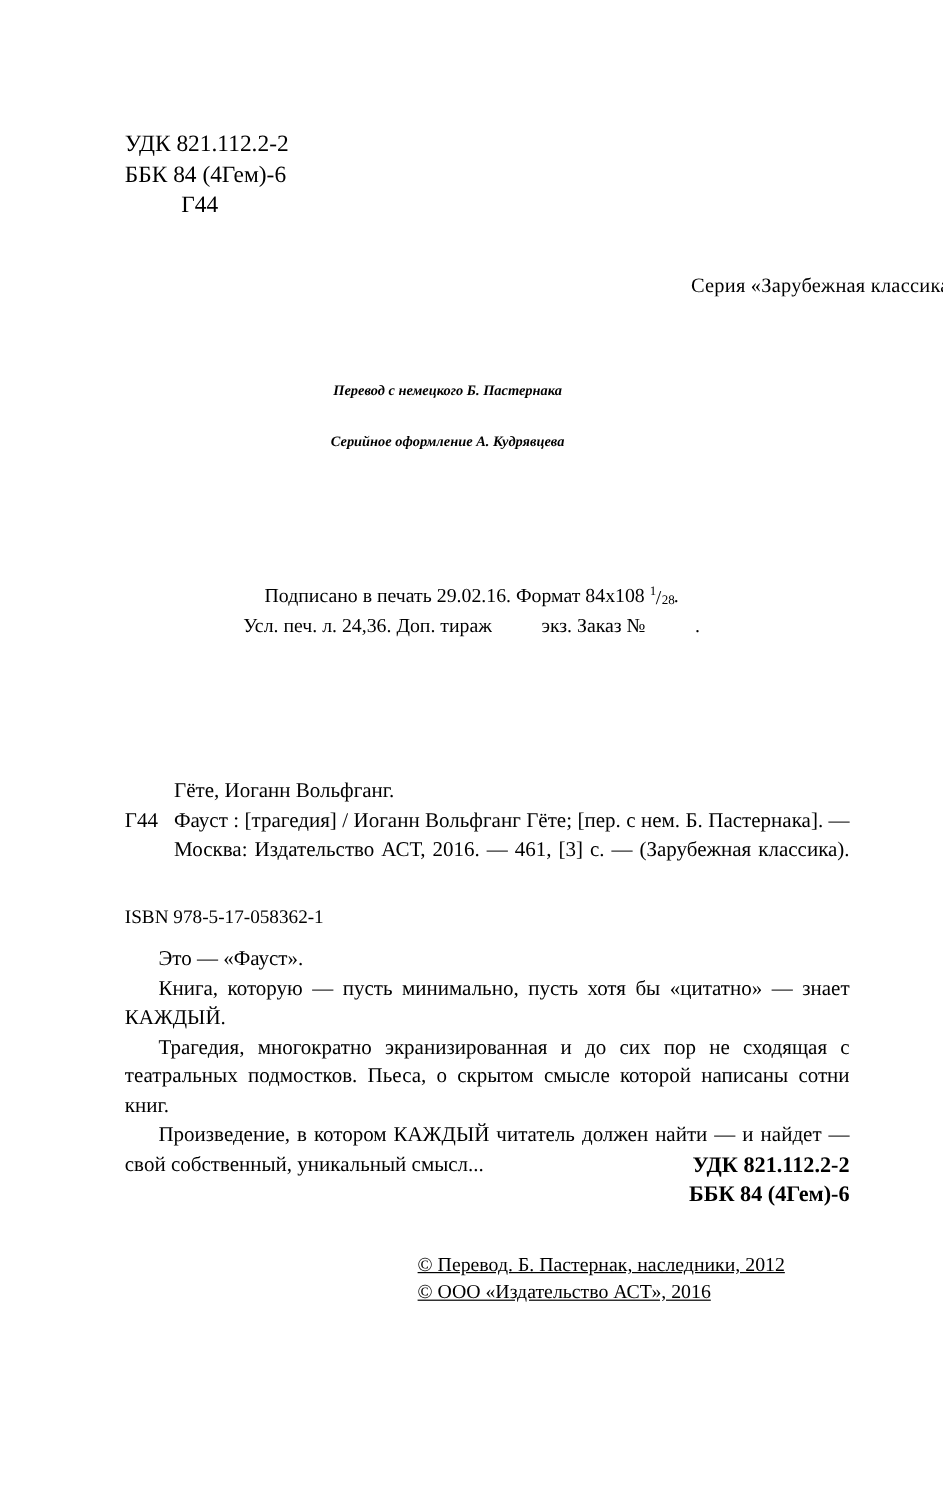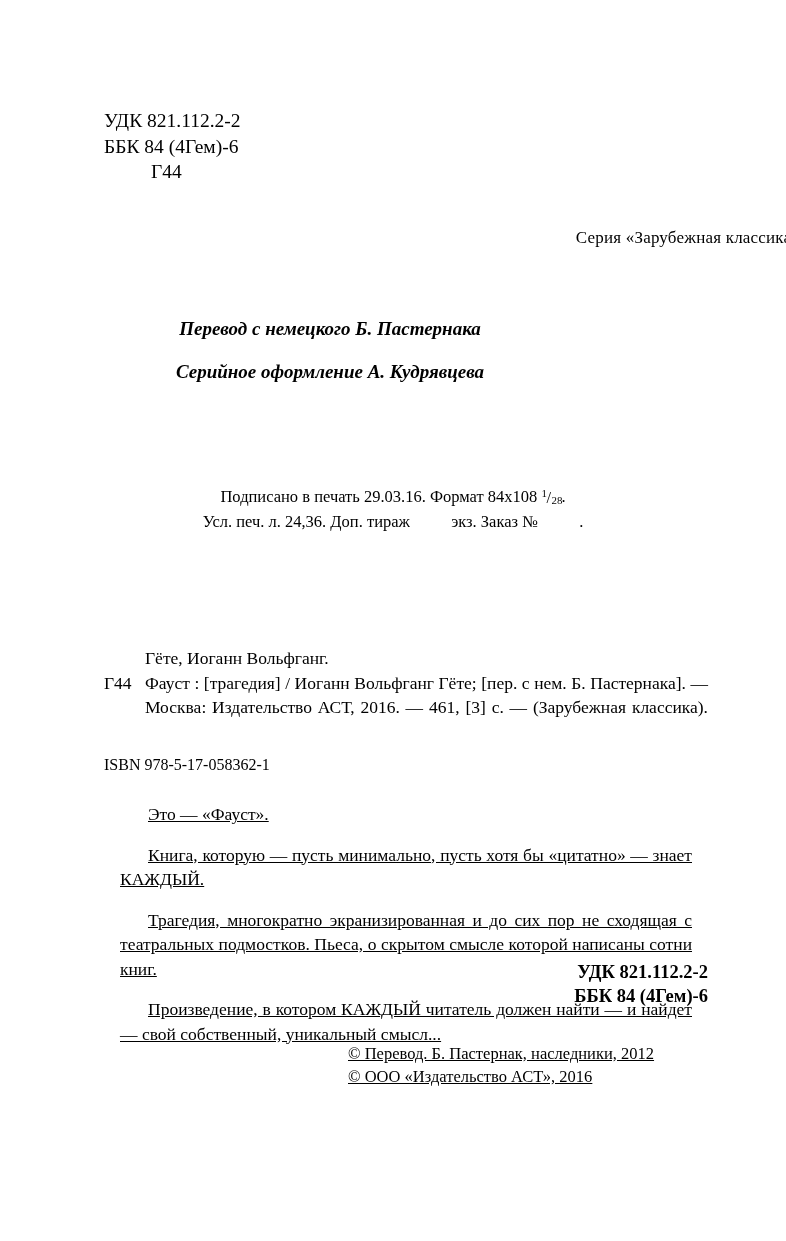--- a/index.html
+++ b/index.html
@@ -55,21 +55,22 @@
   }
 
   
   .credit {
     position: absolute;
     left: 0;
     width: 660px;
     text-align: center;
     font-weight: bold;
     font-style: italic;
-    font-size: 19px;
+    font-size: 12px;
+    padding-left: 43px;
   }
   .credit-translation { top: 318px; }
   .credit-design      { top: 361px; }
   .credit-computer    { top: 417px; }
 
   
   .imprint {
     position: absolute;
     left: 0;
     top: 484px;
@@ -151,23 +152,22 @@
   .annotation {
     position: absolute;
     left: 104px;
     top: 786px;
     width: 604px;
     font-size: 17.5px;
     line-height: 24.5px;
     text-align: justify;
   }
   .annotation p {
-    margin: 16px;
+    margin: 0;
     text-indent: 28px;
-    text-decoration: underline;
   }
 
   
   .class-bottom {
     position: absolute;
     left: 0;
     top: 960px;
     width: 708px;
     text-align: right;
     font-weight: bold;
@@ -197,21 +197,21 @@
     <span class="bbk">ББК 84 (4Гем)-6</span>
     <span class="code">Г44</span>
   </div>
 
   <div class="series-line">Серия «Зарубежная классика»</div>
 
   <div class="credit credit-translation">Перевод с немецкого Б. Пастернака</div>
   <div class="credit credit-design">Серийное оформление А. Кудрявцева</div>
 
   <div class="imprint">
-    <span class="ln"><span>Подписано в печать 29.03.16. Формат 84х108 </span><span class="frac"><span class="num">1</span><span class="sl">/</span><span class="den">28</span></span><span>.</span></span>
+    <span class="ln"><span>Подписано в печать 29.02.16. Формат 84х108 </span><span class="frac"><span class="num">1</span><span class="sl">/</span><span class="den">28</span></span><span>.</span></span>
     <span class="ln">Усл. печ. л. 24,36. Доп. тираж          экз. Заказ №          .</span>
   </div>
 
   <div class="cip">
     <span class="cip-author">Гёте, Иоганн Вольфганг.</span>
     <div class="cip-body">
       <span class="cip-marker">Г44</span>
       <span class="cip-desc">Фауст : [трагедия] / Иоганн Вольфганг Гёте; [пер. с нем. Б. Пастернака]. — Москва: Издательство АСТ, 2016. — 461, [3] с. — (Зарубежная классика).</span>
     </div>
     <span class="cip-isbn">ISBN 978-5-17-058362-1</span>

